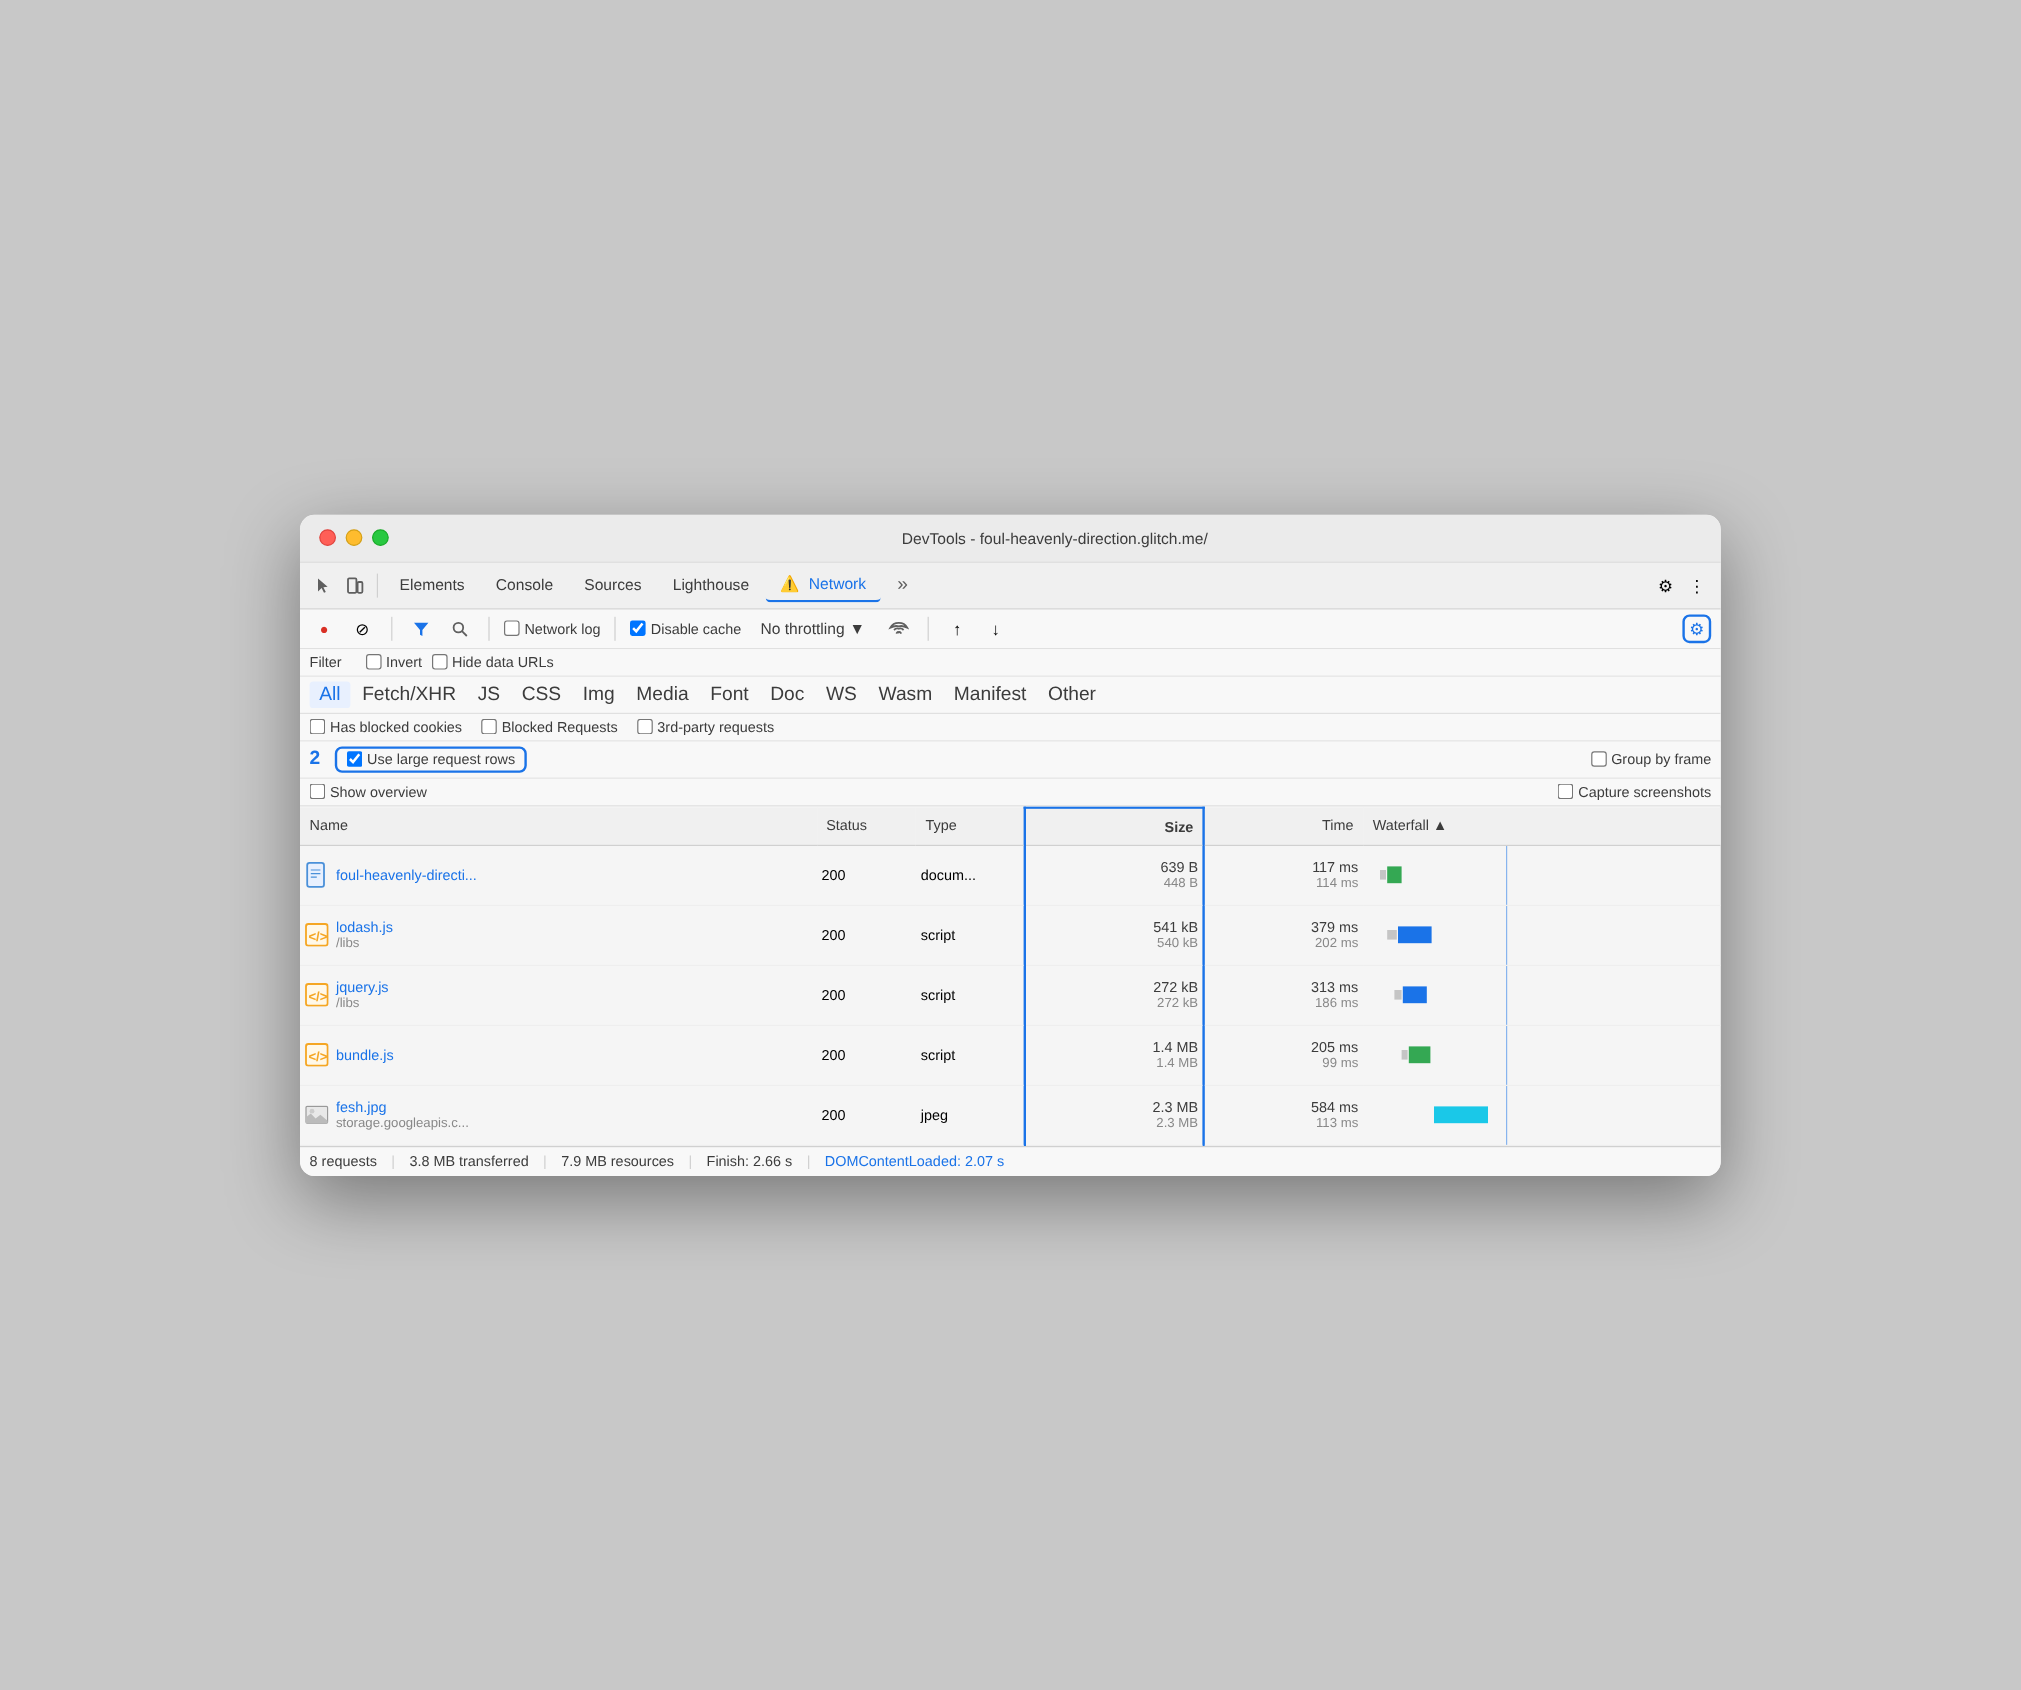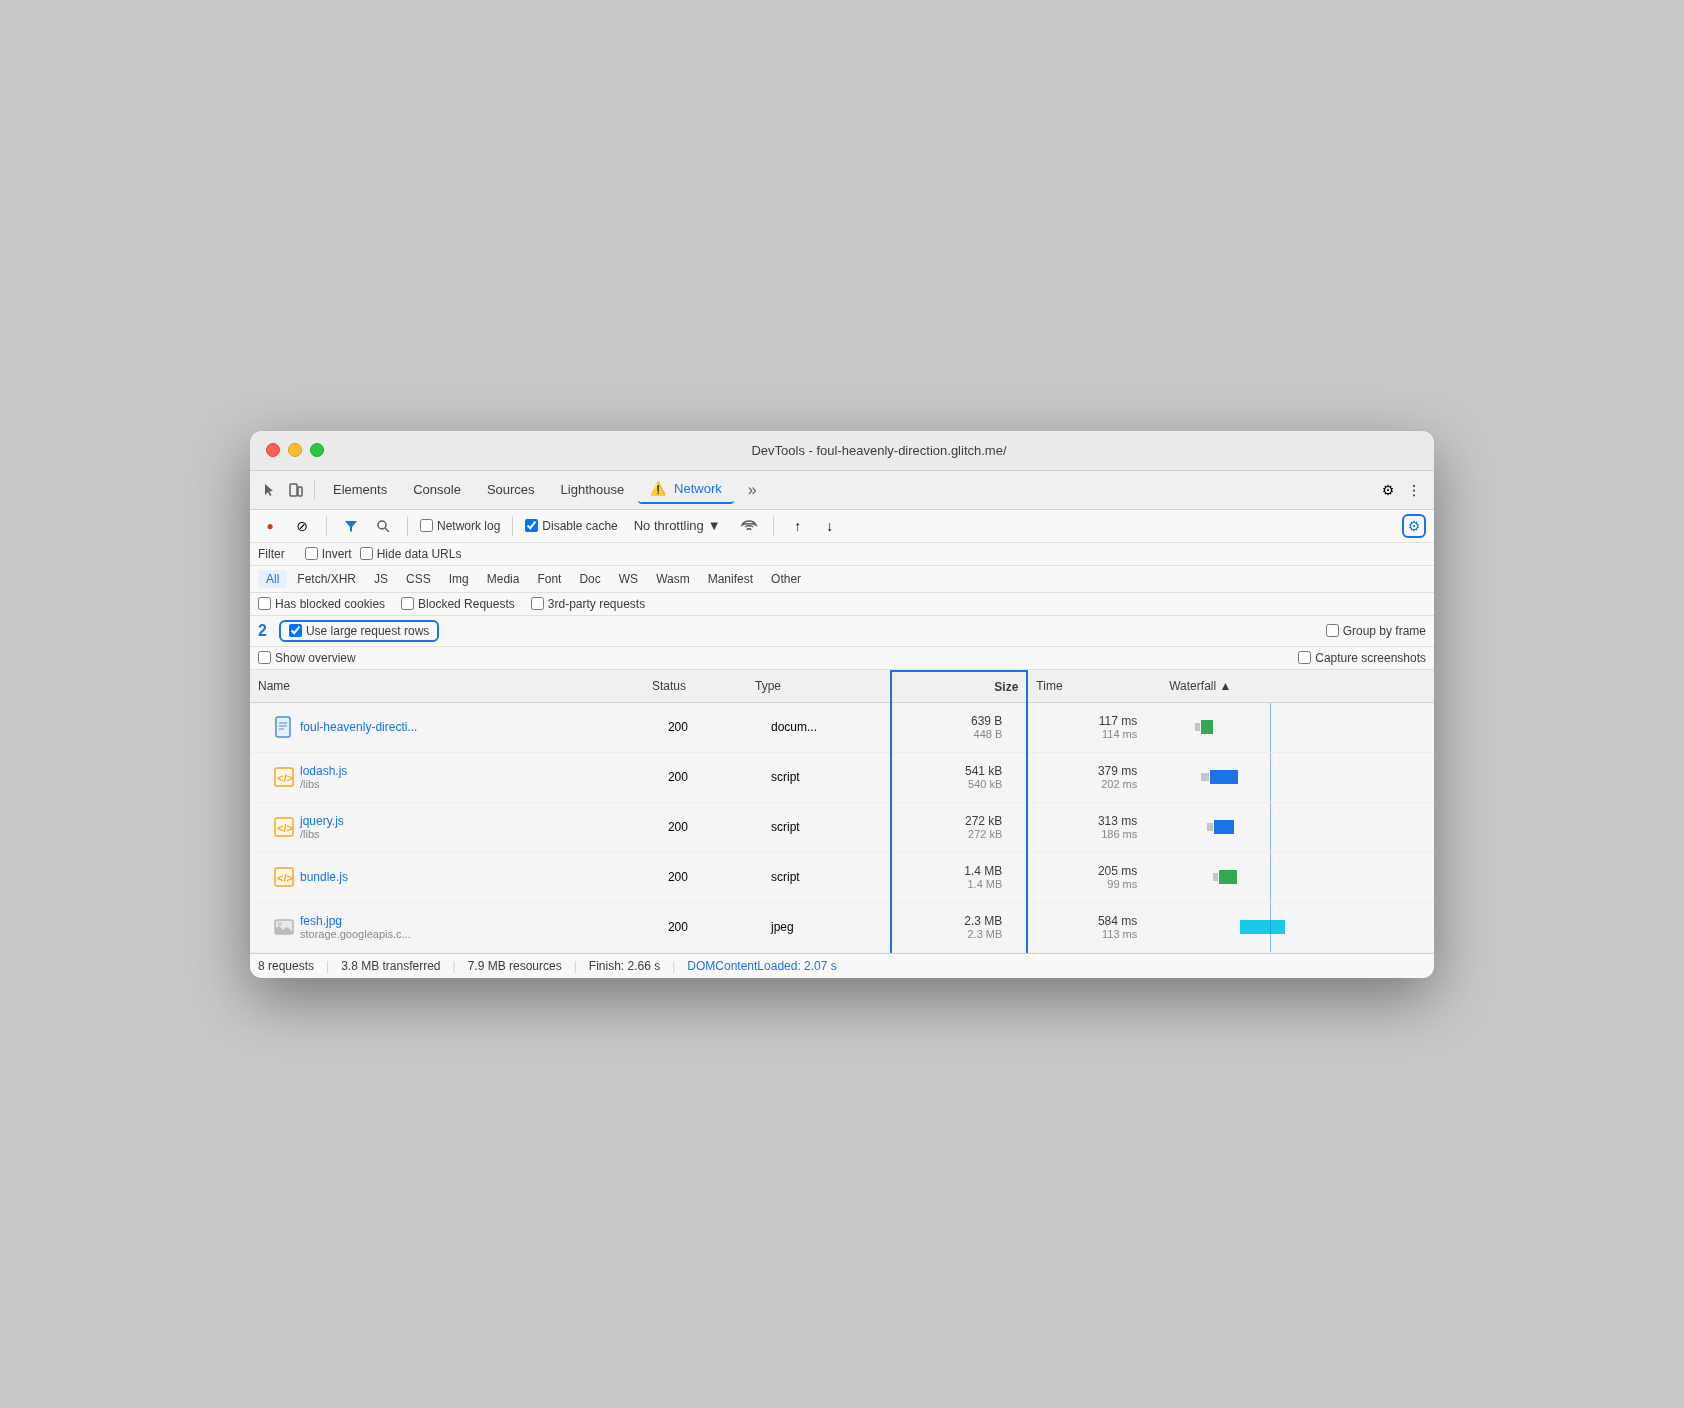--- a/index.html
+++ b/index.html
@@ -148,21 +148,21 @@
       padding: 4px 8px;
       display: flex;
       align-items: center;
       gap: 2px;
     }
     .type-btn {
       background: none;
       border: none;
       cursor: pointer;
       padding: 2px 8px;
-      font-size: 12px;
+      font-size: 16px;
       color: #3c3c3c;
       border-radius: 3px;
       text-align: center;
     }
     .type-btn.active {
       background: #e8f0fe;
       color: #1a73e8;
     }
     
     .checkbox-filter-row {
@@ -205,21 +205,21 @@
     .requests-table th {
       background: #f0f0f0;
       border-bottom: 1px solid #d0d0d0;
       padding: 8px 8px;
       text-align: left;
       font-weight: 500;
       color: #3c3c3c;
       font-size: 12px;
     }
     .requests-table td {
-      padding: 0 24px;
+      padding: 0 4px;
       border-bottom: 1px solid #eee;
       vertical-align: middle;
       height: 50px;
     }
     .size-col { text-align: right; }
     .time-col { text-align: right; }
     .size-main { color: #3c3c3c; font-size: 12px; }
     .size-sub { color: #888; font-size: 11px; }
     .name-main { color: #1a73e8; font-size: 12px; }
     .name-sub { color: #888; font-size: 11px; }
@@ -463,21 +463,21 @@
   </div>
 
   <div class="table-scroll">
     <table class="requests-table">
       <thead>
         <tr>
           <th style="min-width:260px;">Name</th>
           <th>Status</th>
           <th>Type</th>
           <th class="size-col-highlighted-top" style="text-align:right; min-width:90px;font-weight:bold;">Size</th>
-          <th style="min-width:80px;">Time</th>
+          <th style="text-align:right; min-width:80px;">Time</th>
           <th style="min-width:180px;">Waterfall <span>▲</span></th>
         </tr>
       </thead>
       <tbody>
 
         <tr>
           <td>
             <div class="name-cell">
               <span class="file-icon" style="color:#4a90d9;">
                 <svg width="18" height="22" viewBox="0 0 18 22" fill="none">

